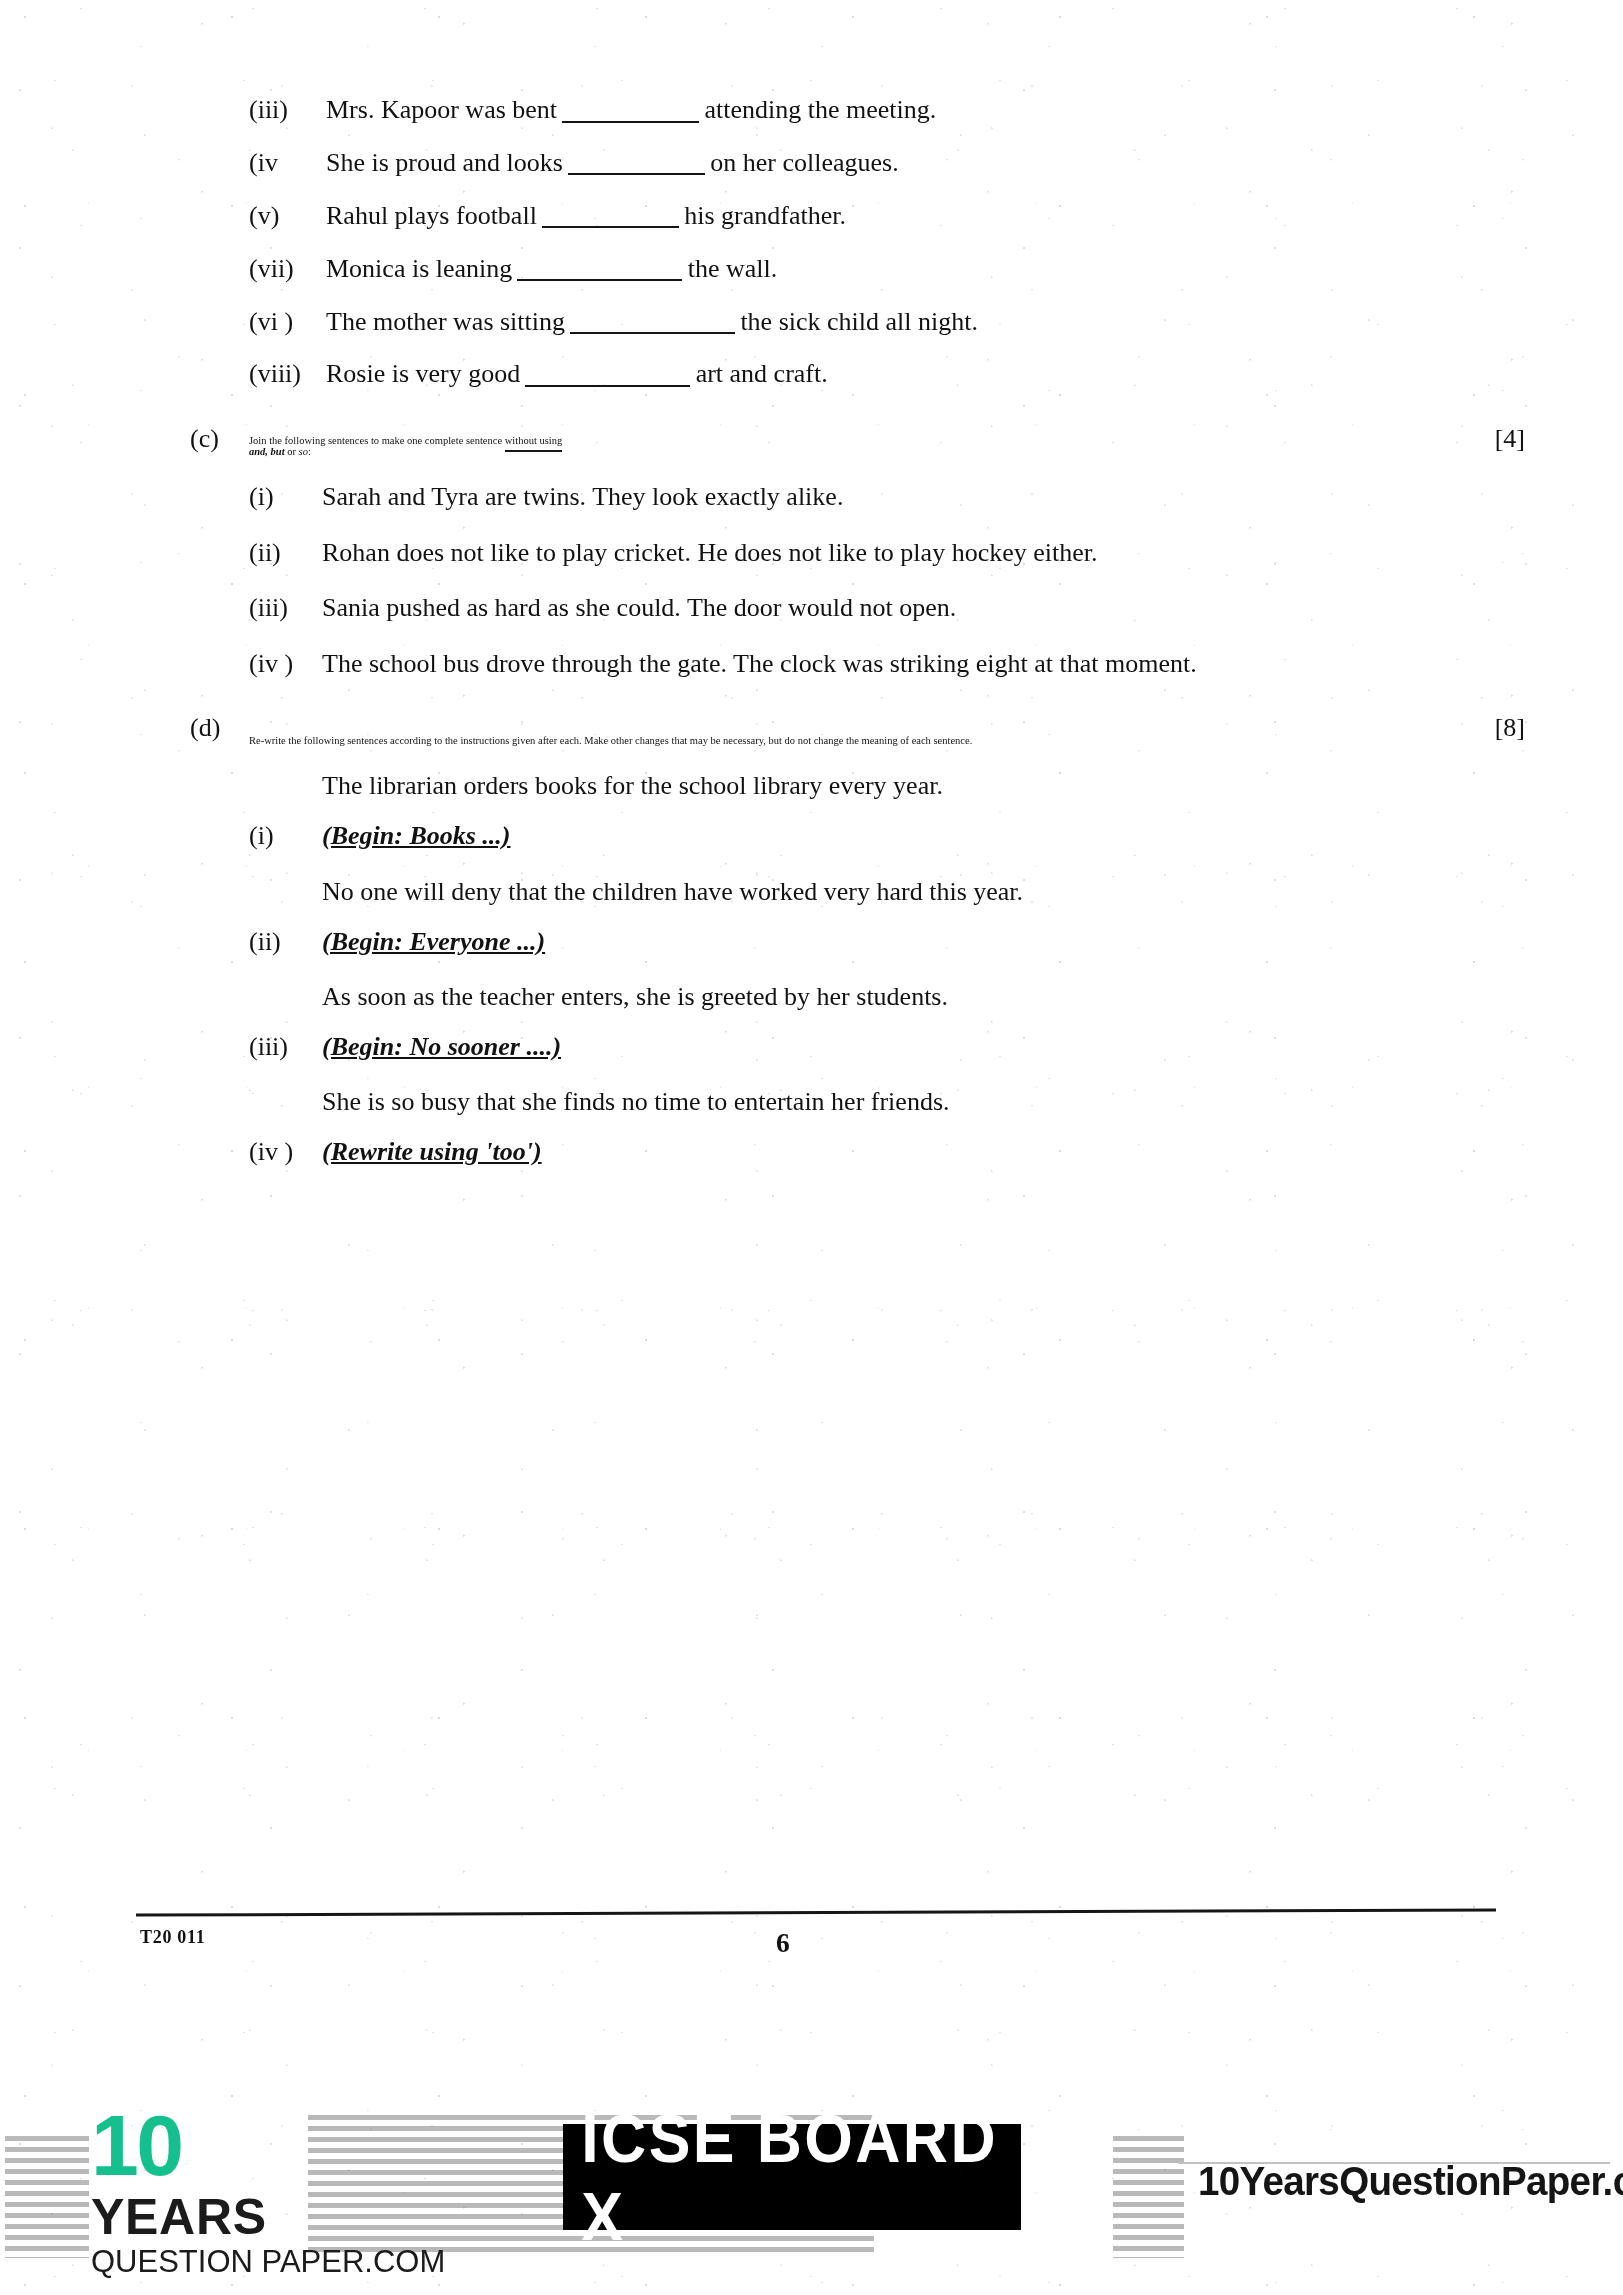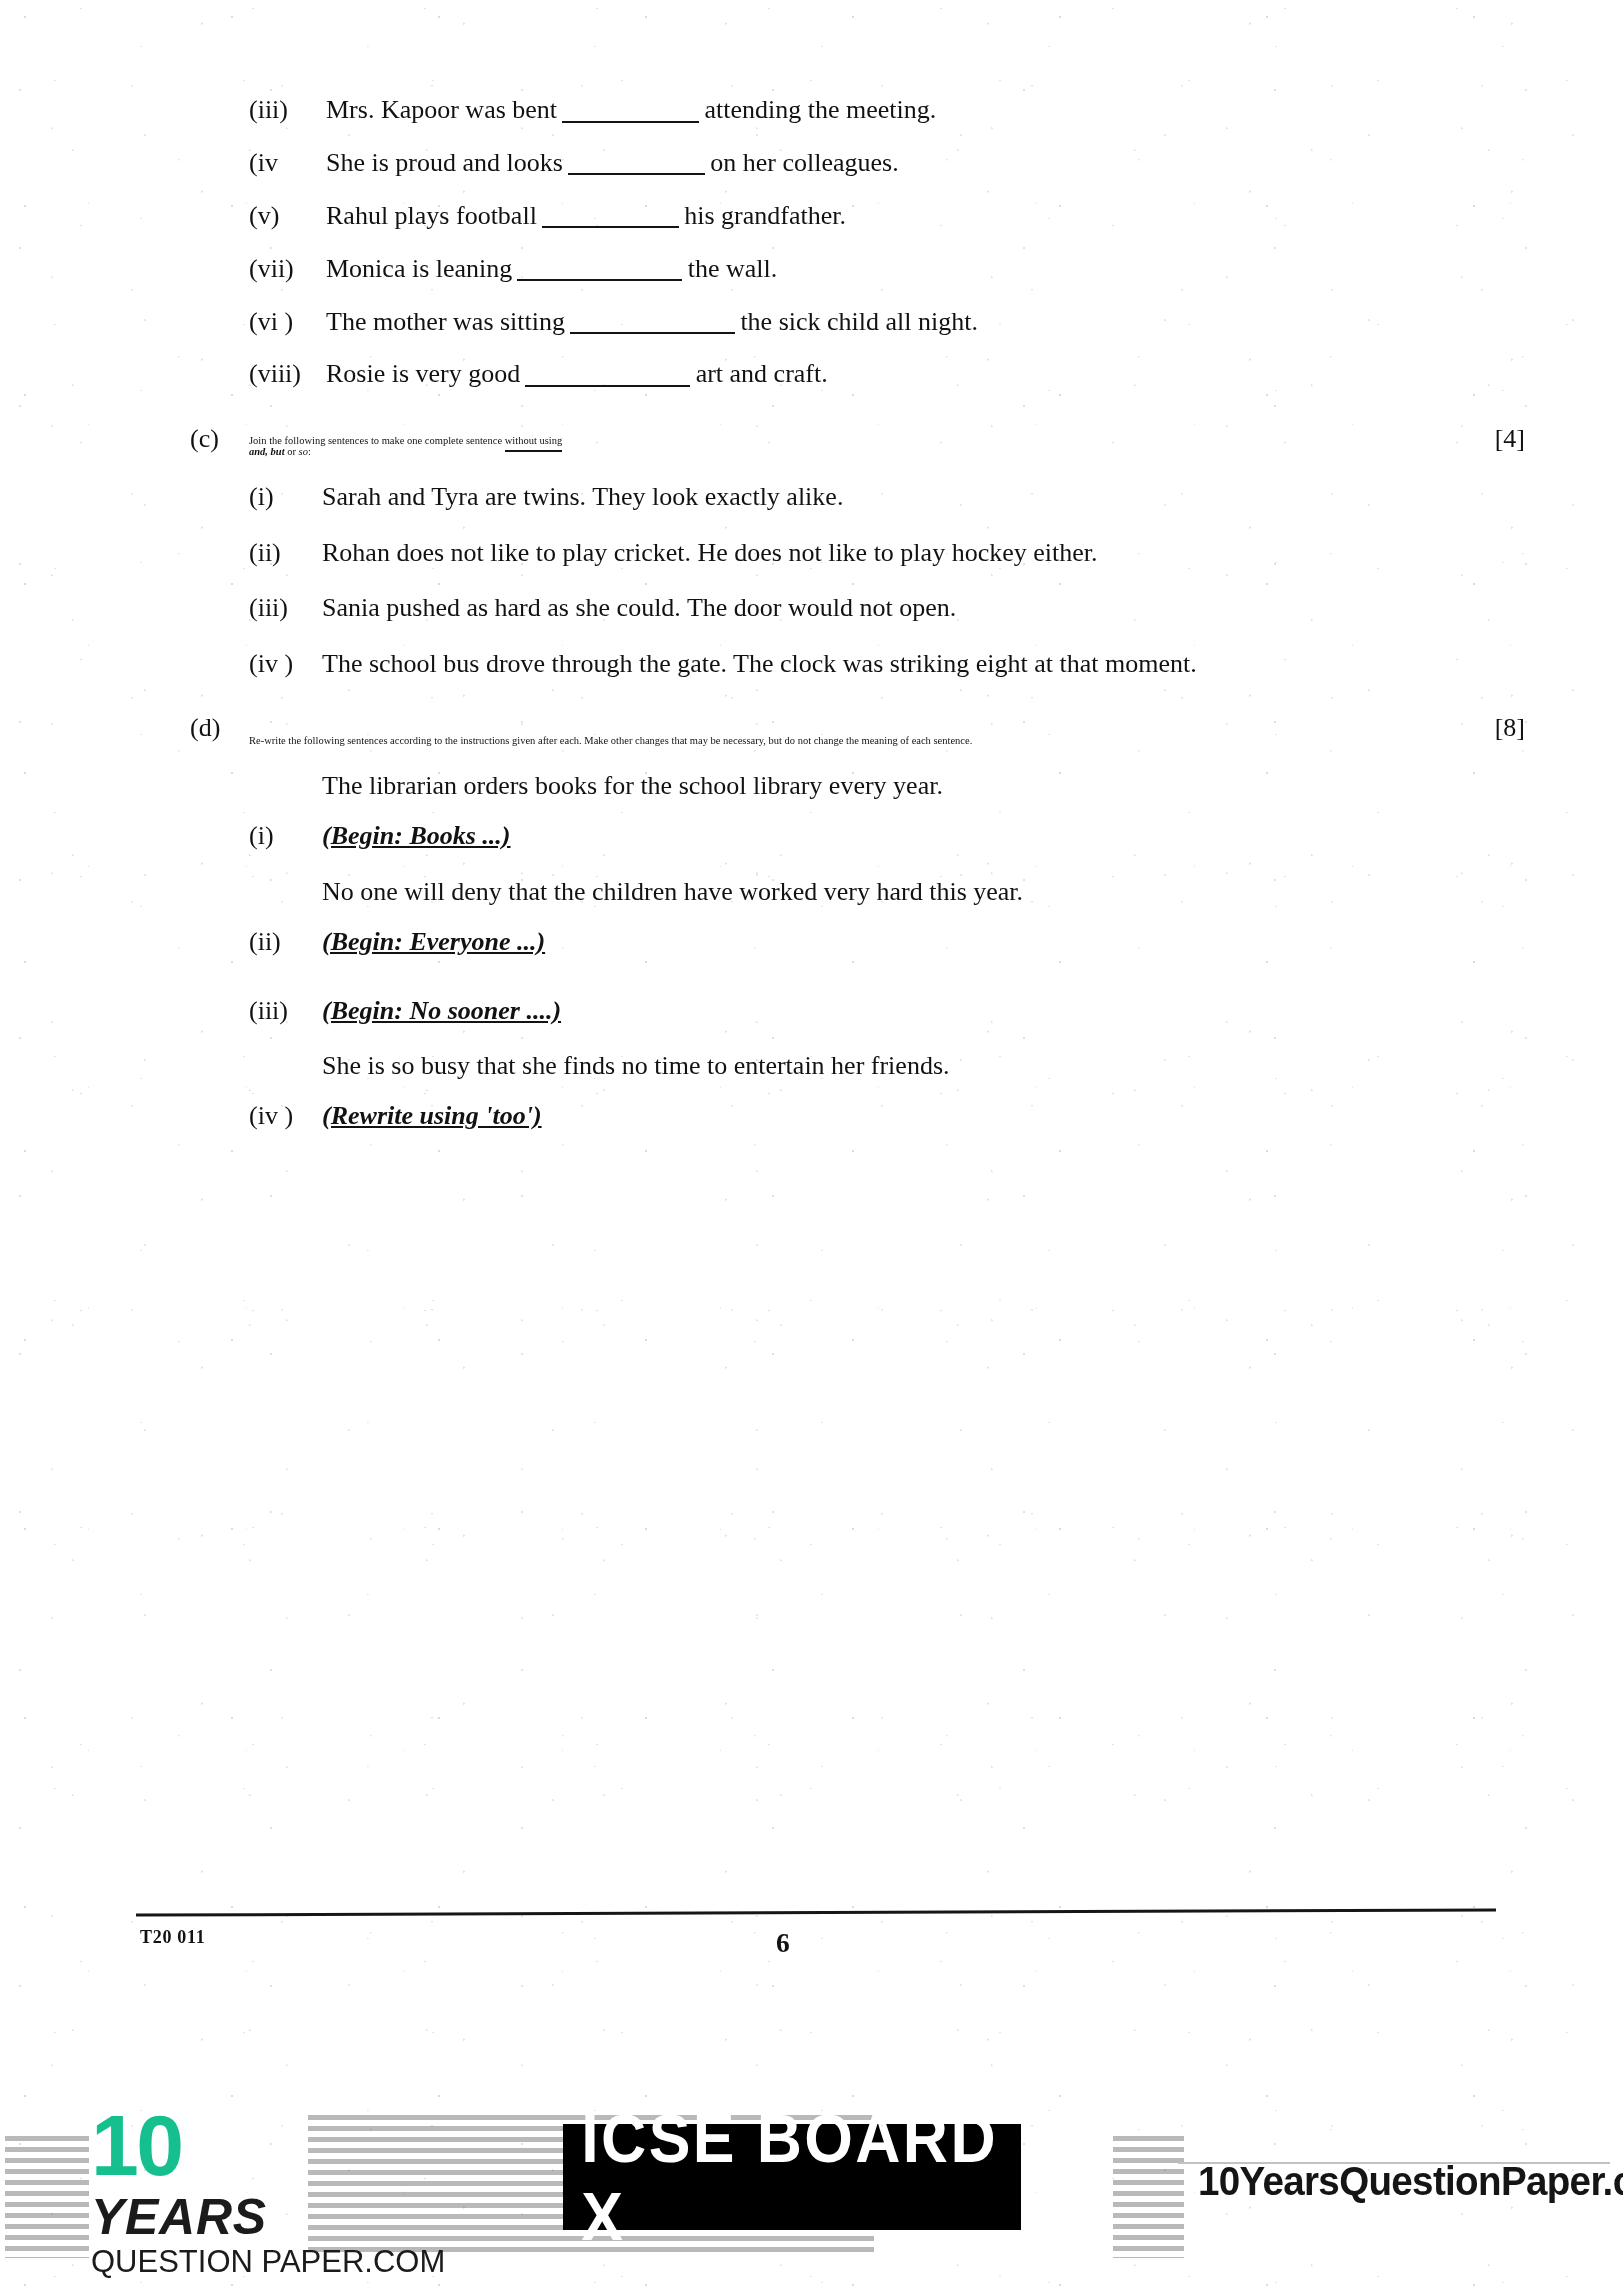--- a/index.html
+++ b/index.html
@@ -202,21 +202,20 @@
     font-size: 86px;
     letter-spacing: -2.6px;
   }
   .logo10 .yrs {
     font-family: "Liberation Sans", sans-serif;
     font-weight: bold;
     font-size: 50px;
     color: #1b1b1b;
     letter-spacing: 0.7px;
     margin-top: 3.9px;
-    font-style: italic;
   }
   .logo10 .qp {
     font-family: "Liberation Sans", sans-serif;
     font-weight: normal;
     font-size: 31px;
     color: #1b1b1b;
     letter-spacing: 0px;
     margin-top: 3.9px;
     white-space: nowrap;
   }
@@ -340,21 +339,21 @@
         <div class="row">
           <span class="marker">(i)</span>
           <span class="body-text nojust"><span>The librarian orders books for the school library every year.</span><span class="hint">(Begin: Books ...)</span></span>
         </div>
         <div class="row">
           <span class="marker">(ii)</span>
           <span class="body-text nojust"><span>No one will deny that the children have worked very hard this year.</span><span class="hint">(Begin: Everyone ...)</span></span>
         </div>
         <div class="row">
           <span class="marker">(iii)</span>
-          <span class="body-text nojust"><span class="hint">(Begin: No sooner ....)</span></span>
+          <span class="body-text nojust"><span>As soon as the teacher enters, she is greeted by her students.</span><span class="hint">(Begin: No sooner ....)</span></span>
         </div>
         <div class="row">
           <span class="marker">(iv )</span>
           <span class="body-text nojust"><span>She is so busy that she finds no time to entertain her friends.</span><span class="hint">(Rewrite using 'too')</span></span>
         </div>
       </div>
     </div>
 
   </div>
 

